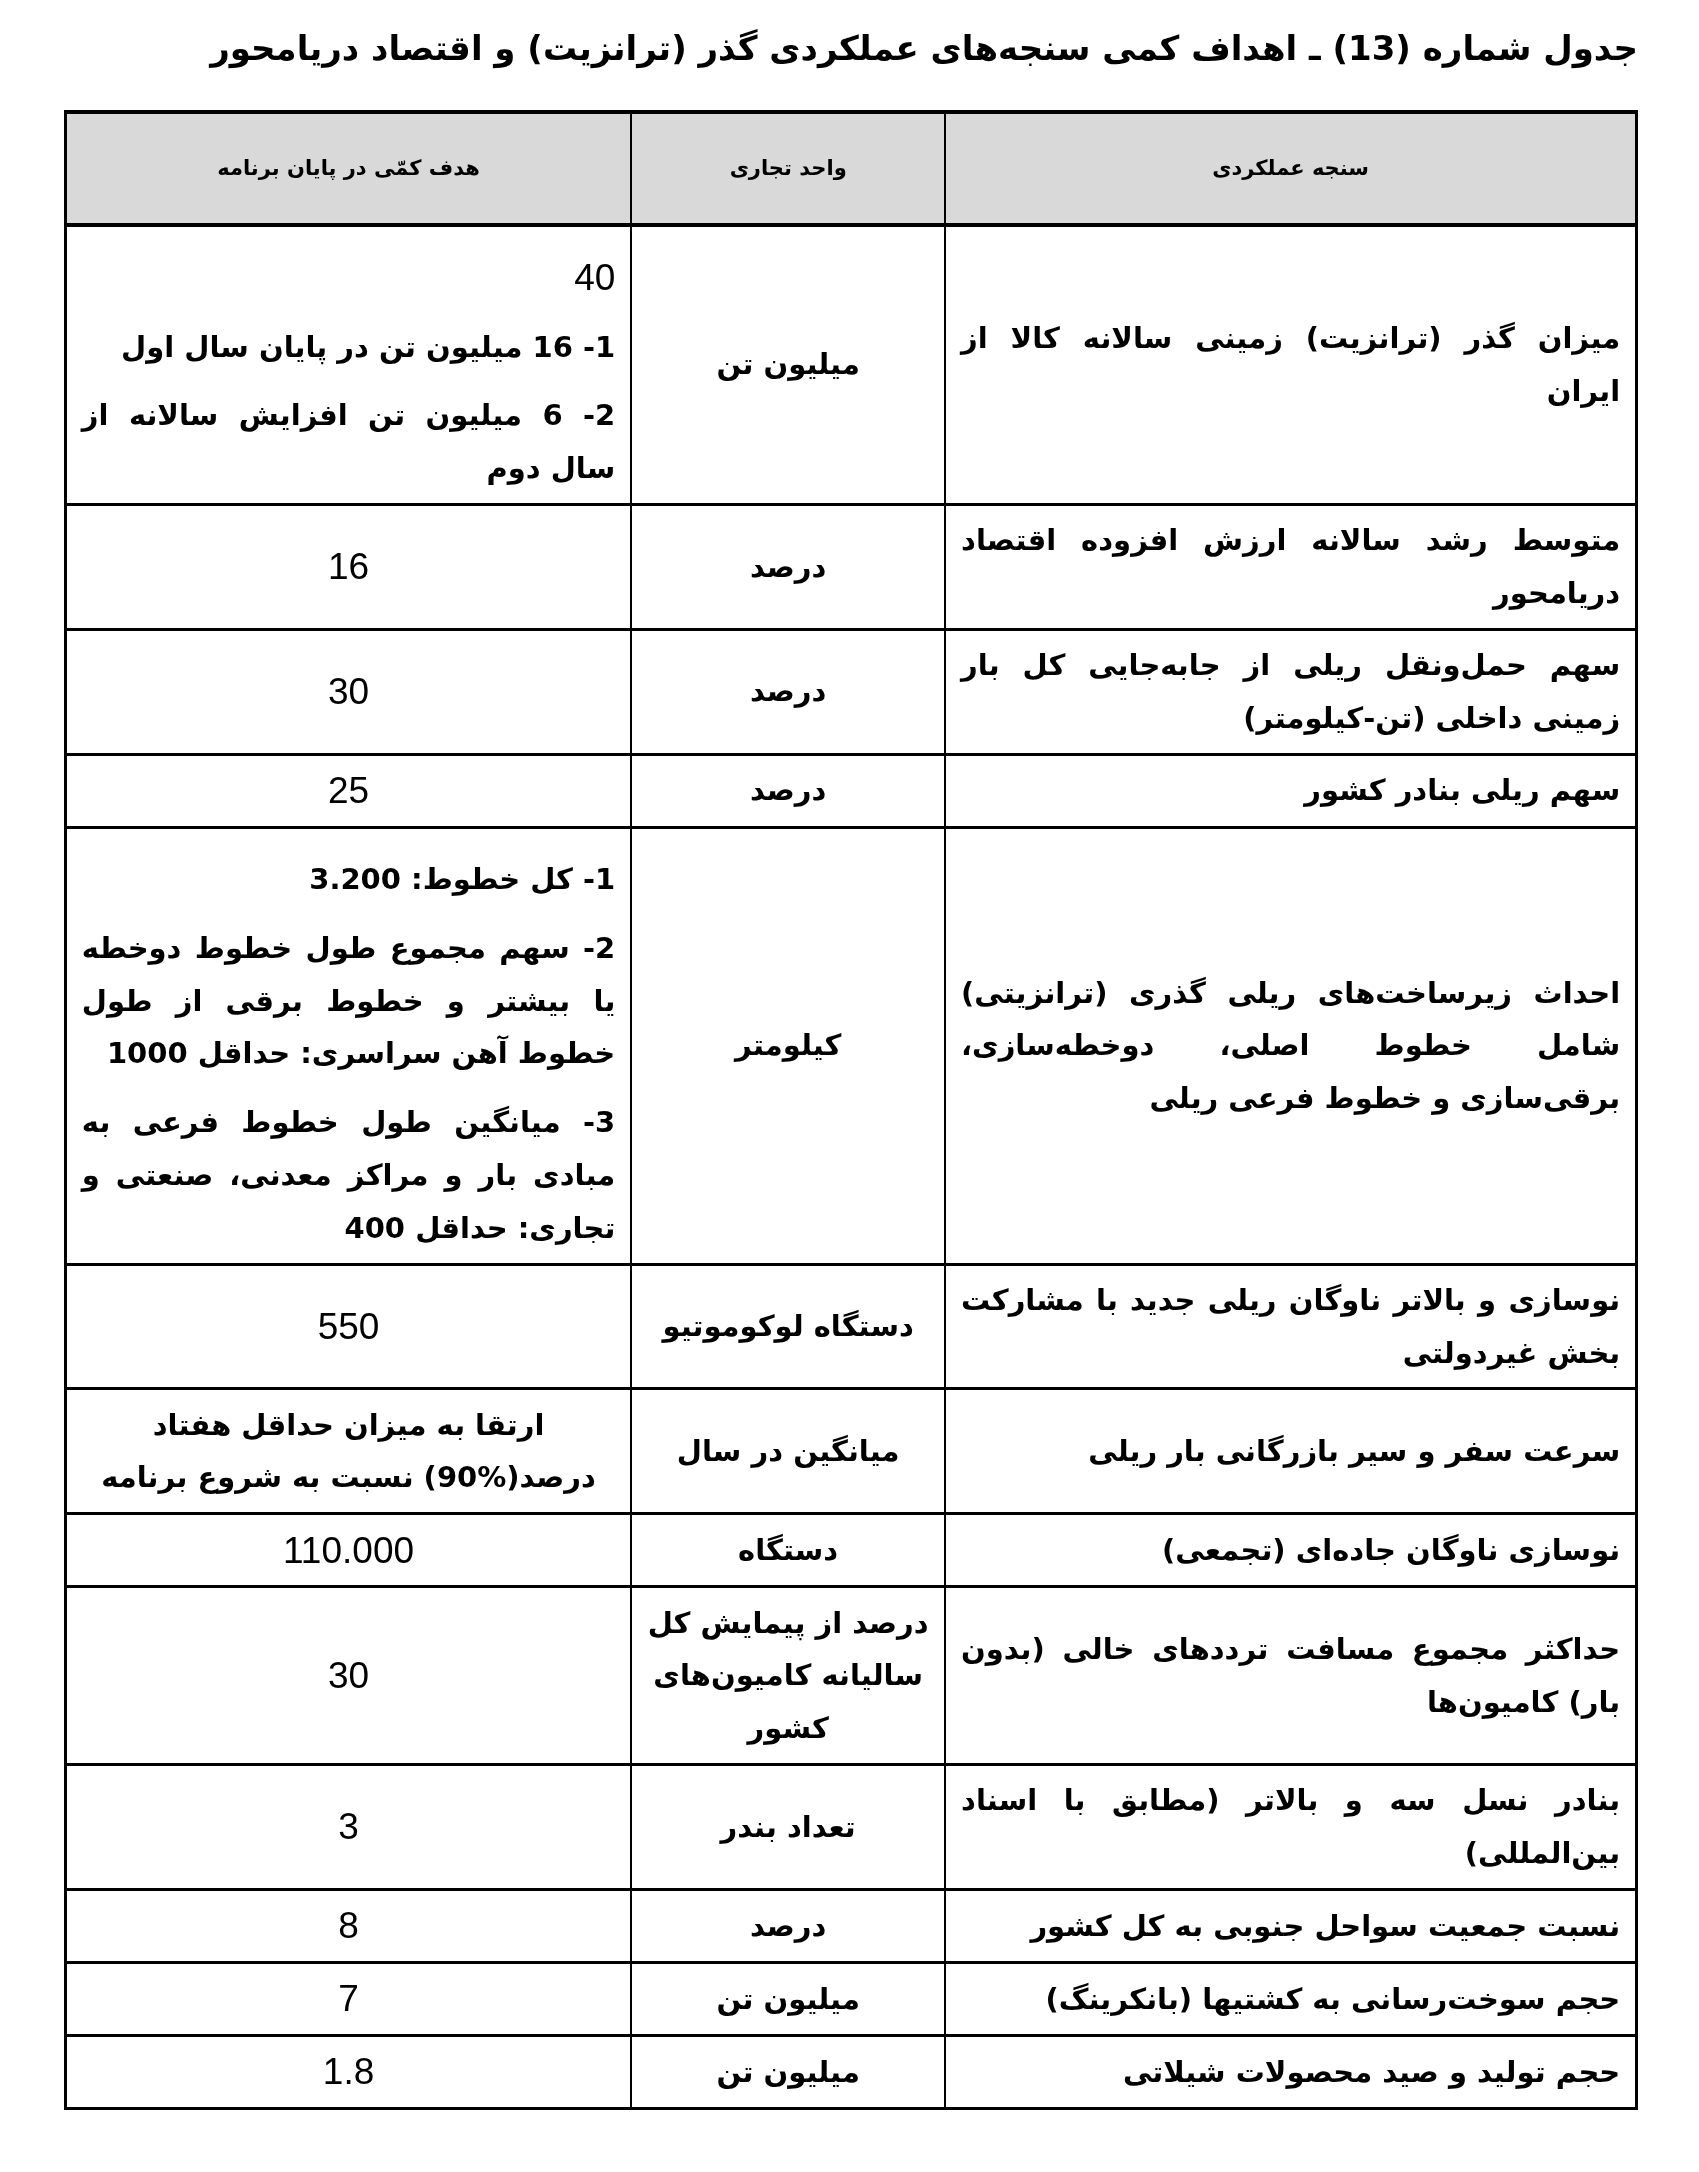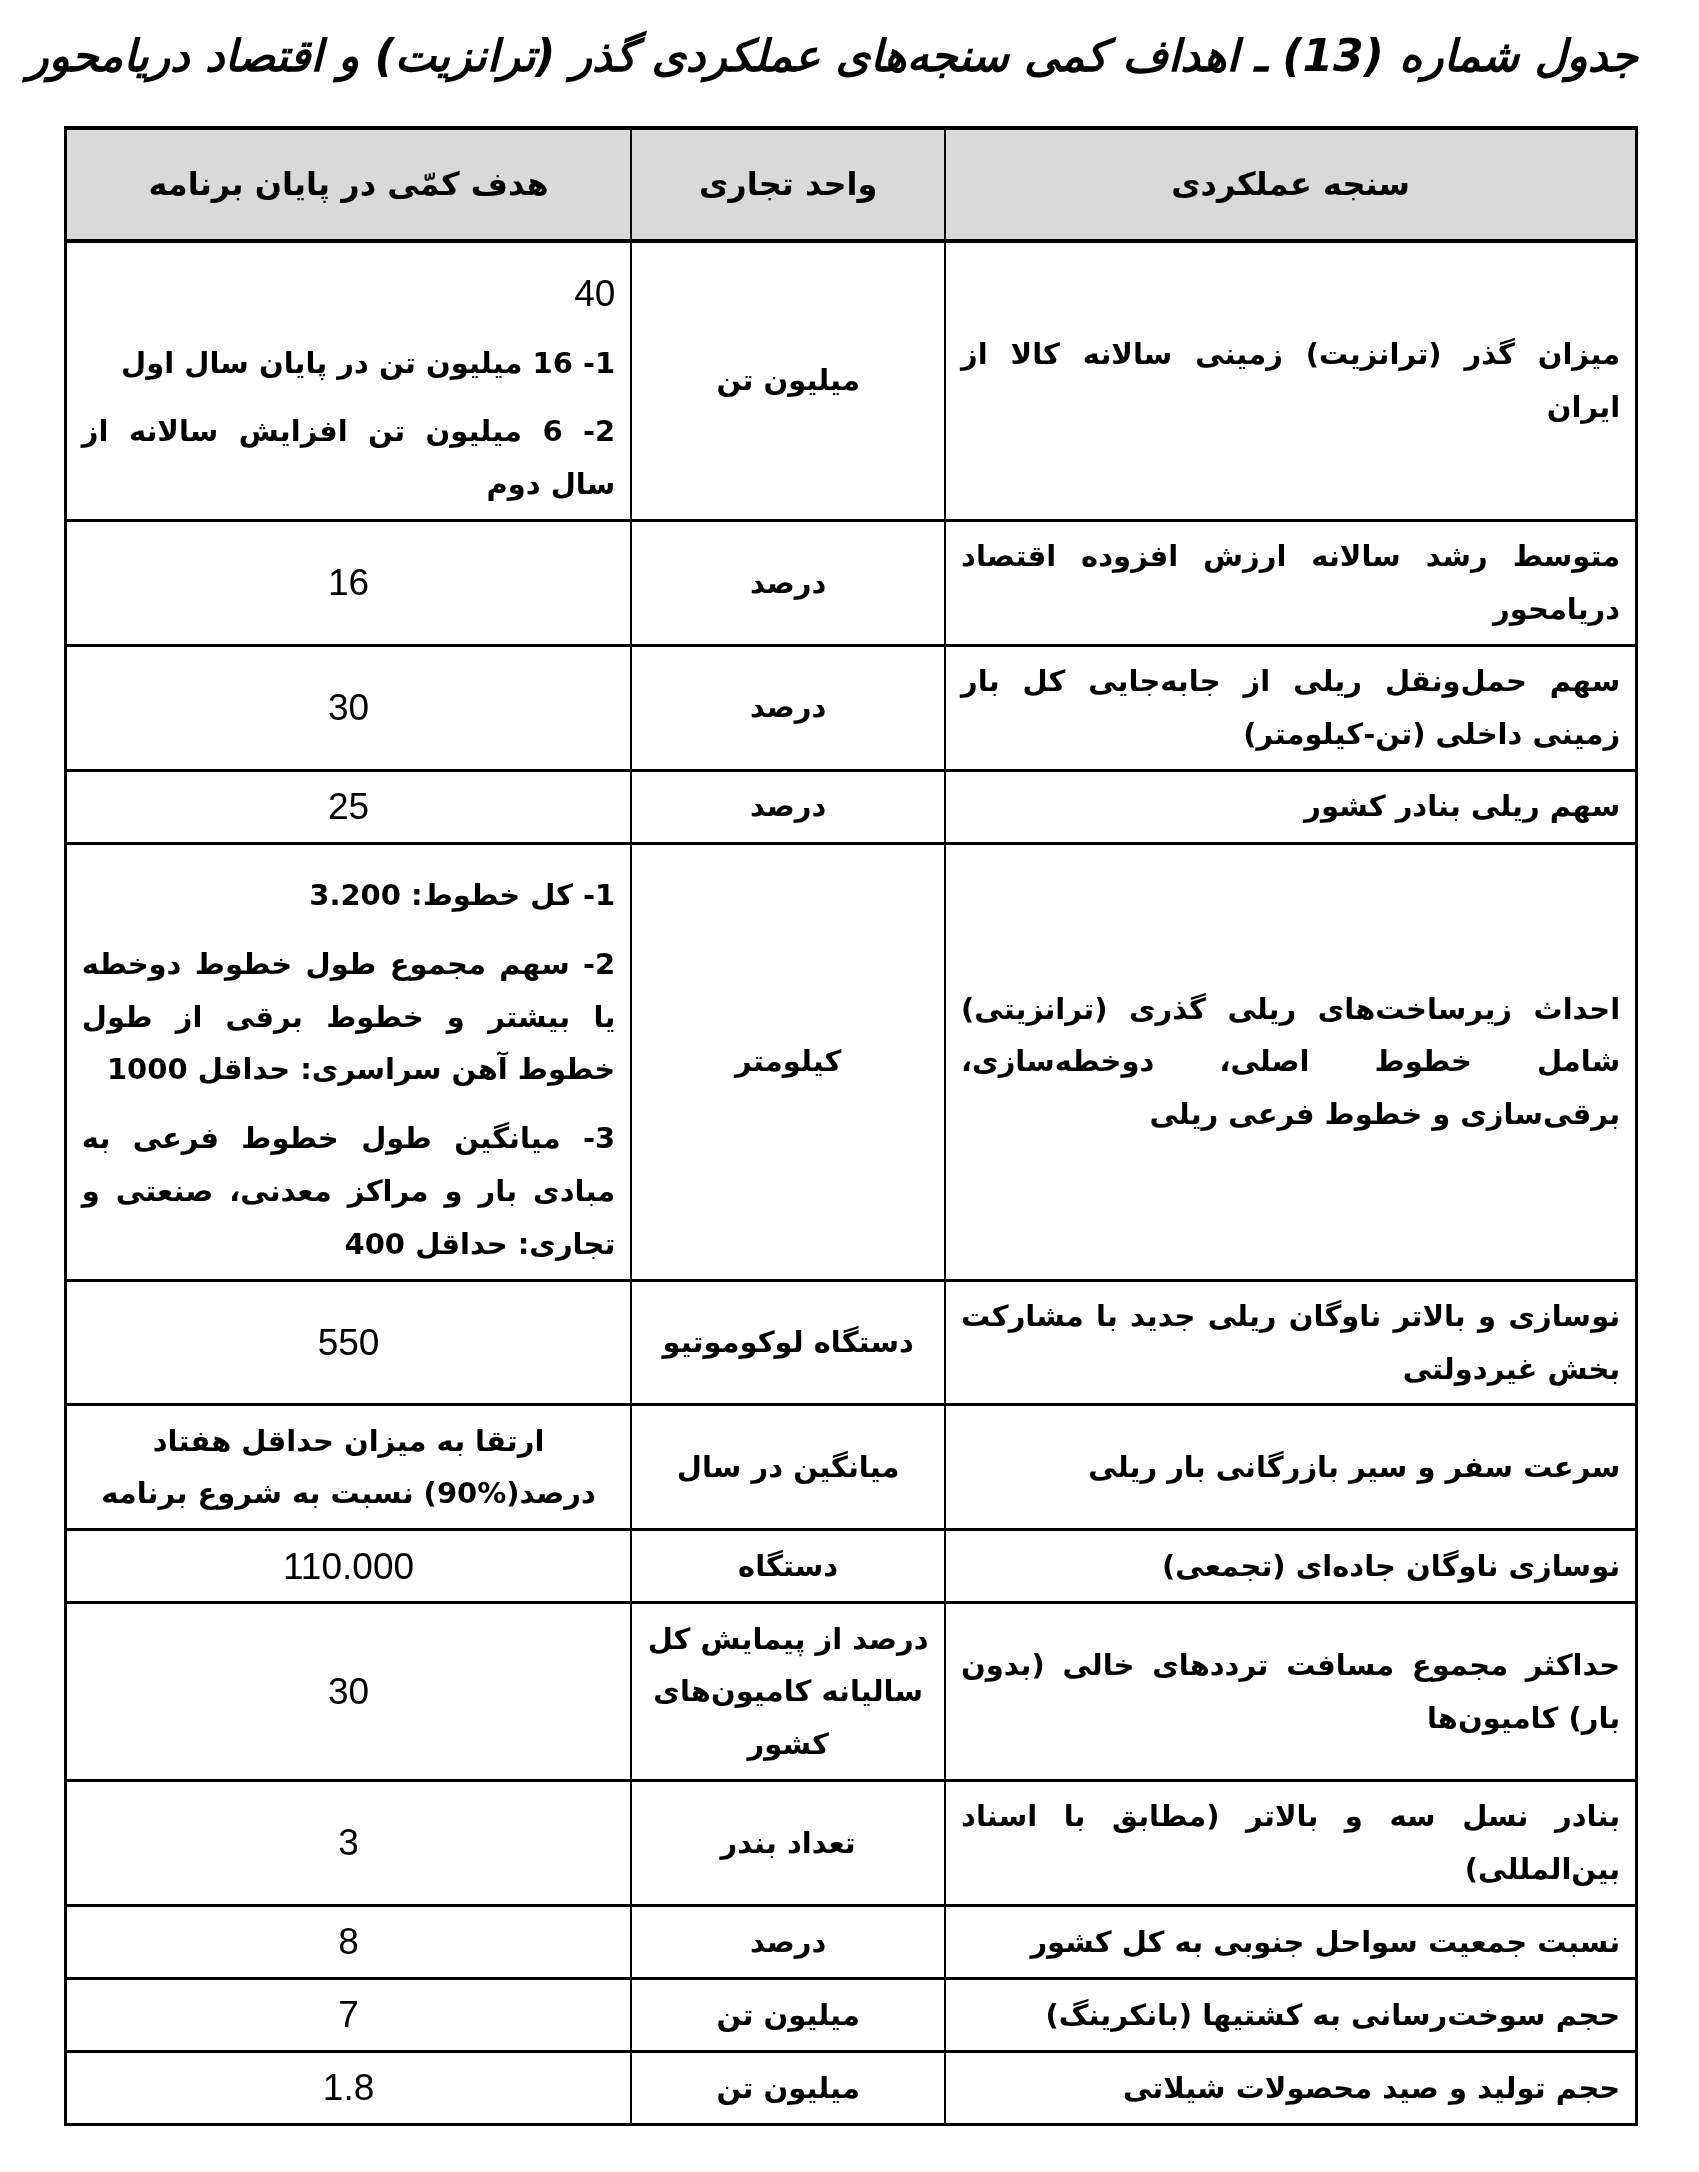--- a/index.html
+++ b/index.html
@@ -11,43 +11,42 @@
     color: #000000;
     overflow: hidden;
   }
   .page {
     width: 1700px;
     height: 2172px;
     padding: 21.3px 62px 0 64px;
     direction: rtl;
   }
   .doc-title {
-    font-size: 44px;
+    font-size: 34px;
     font-weight: bold;
     text-align: right;
     line-height: 1.6;
     margin-bottom: 34px;
     white-space: nowrap;
-    font-style: italic;
   }
   table.metrics {
     width: 100%;
     border-collapse: collapse;
     table-layout: fixed;
     border: 3.3px solid #000;
   }
   col.c-metric { width: 44%; }
   col.c-unit   { width: 20%; }
   col.c-target { width: 36%; }
   th {
     background: #d9d9d9;
     border: 2.5px solid #000;
     border-top-width: 4.1px;
     border-bottom-width: 4.1px;
-    font-size: 32px;
+    font-size: 21px;
     font-weight: bold;
     text-align: center;
     vertical-align: middle;
     height: 113px;
     padding: 8.2px 11.5px;
   }
   td {
     border: 2.5px solid #000;
     border-top-width: 3.3px;
     border-bottom-width: 3.3px;

